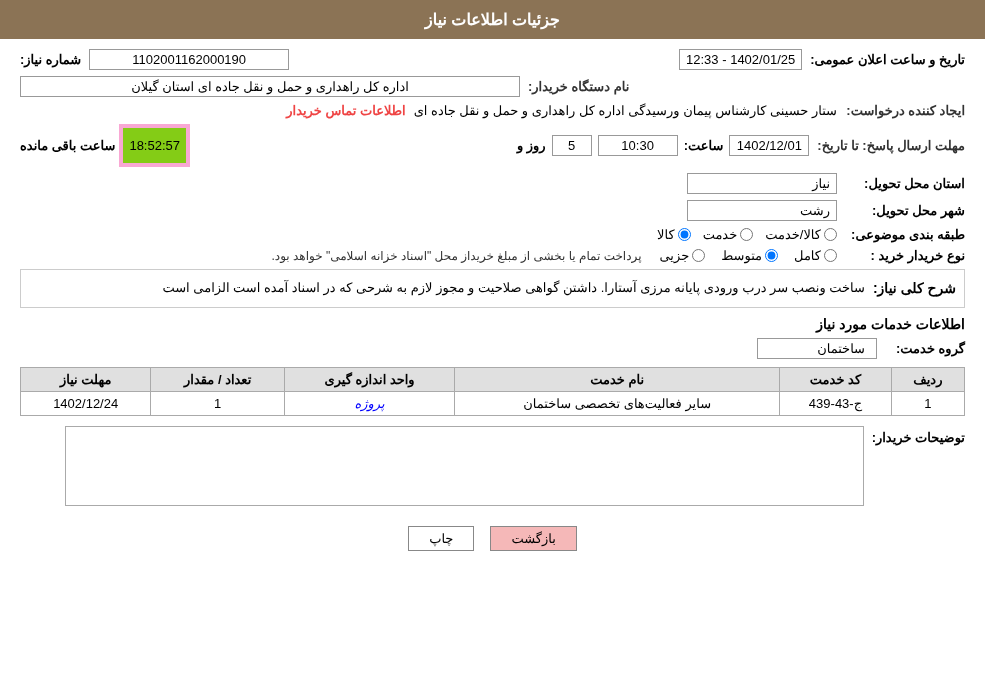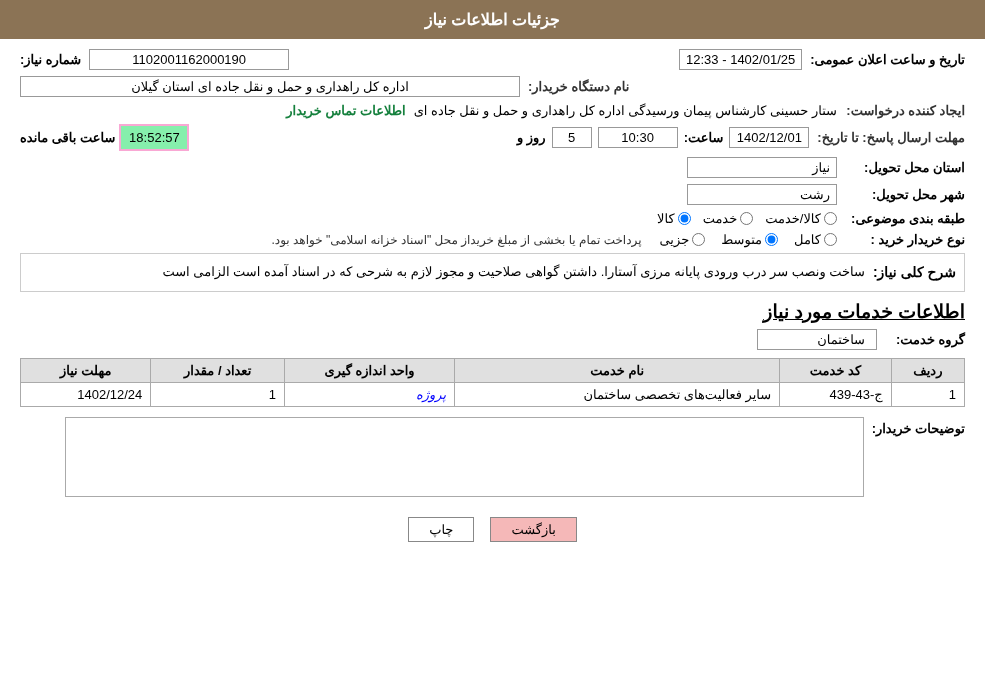--- a/index.html
+++ b/index.html
@@ -77,21 +77,21 @@
     }
     .creator-label {
       font-weight: bold;
       color: #333;
       min-width: 120px;
     }
     .creator-value {
       color: #000;
     }
     .creator-link {
-      color: #15803d;
+      color: #ef4444;
       text-decoration: none;
       font-weight: bold;
     }
     .deadline-row {
       display: flex;
       align-items: center;
       gap: 8px;
       margin-bottom: 6px;
     }
     .deadline-label {
@@ -113,23 +113,23 @@
       min-width: 80px;
       text-align: center;
     }
     .remaining {
       margin-right: auto;
       display: flex;
       align-items: center;
       gap: 4px;
     }
     .remaining-field {
-      border: 2px solid #f9a8d4;
-      padding: 4px 6px;
-      background: #86efac;
+      border: 4px solid #f9a8d4;
+      padding: 10px 6px;
+      background: #84cc16;
       display: inline-block;
       min-width: 70px;
       text-align: center;
     }
     .province-row {
       display: flex;
       align-items: center;
       gap: 8px;
       margin-bottom: 6px;
     }
@@ -185,23 +185,22 @@
     .desc-text {
       text-align: right;
       line-height: 1.6;
       direction: rtl;
     }
     .services-section {
       margin-bottom: 10px;
     }
     .services-title {
       font-weight: bold;
-      font-size: 19px;
-      margin-bottom: 6px;
-      text-decoration: underline;
+      font-size: 14px;
+      margin-bottom: 6px;
     }
     .group-row {
       display: flex;
       align-items: center;
       gap: 8px;
       margin-bottom: 8px;
     }
     .group-label {
       font-weight: bold;
       min-width: 80px;
@@ -220,20 +219,21 @@
     .services-table th {
       background: #e0e0e0;
       border: 1px solid #aaa;
       padding: 4px 8px;
       text-align: center;
       font-weight: bold;
     }
     .services-table td {
       border: 1px solid #aaa;
       padding: 4px 8px;
+      text-align: center;
     }
     .blue-link {
       color: blue;
       text-decoration: none;
       font-style: italic;
     }
     .buyer-desc-section {
       display: flex;
       align-items: flex-start;
       gap: 8px;

